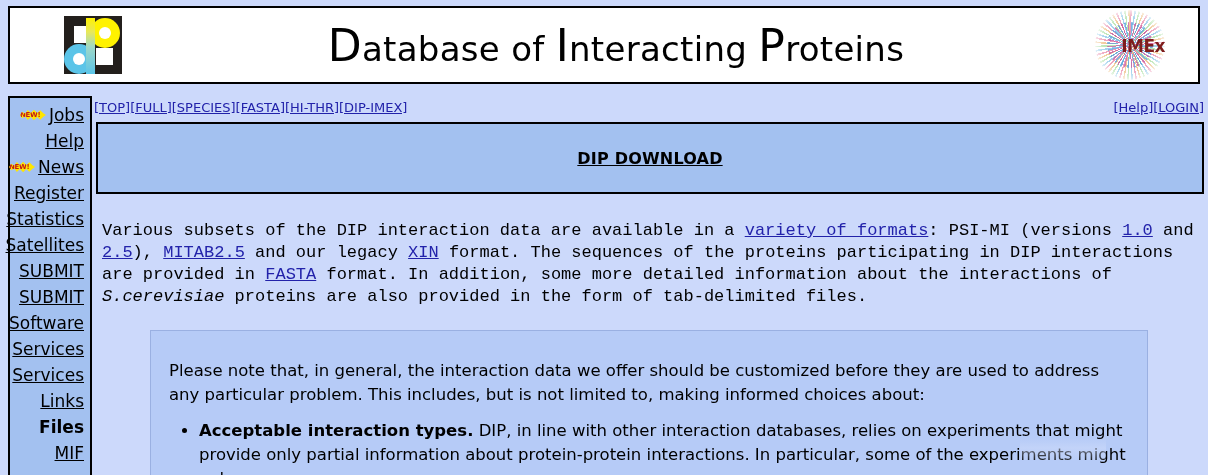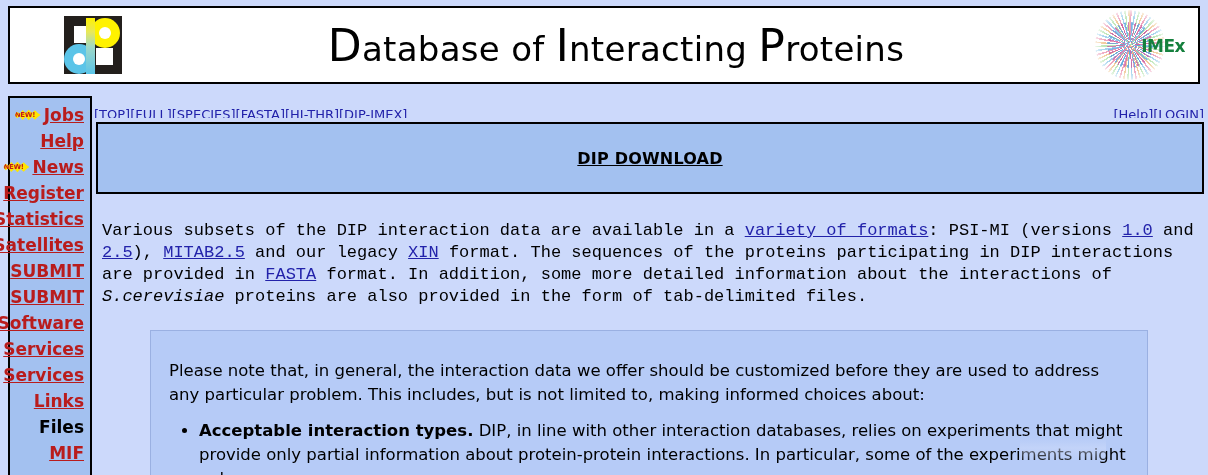--- a/index.html
+++ b/index.html
@@ -150,26 +150,26 @@
     border-radius: 50%;
     background:
       repeating-conic-gradient(from 12deg,
         rgba(200,90,160,.8) 0deg 4deg,
         rgba(255,255,255,0) 4deg 9deg,
         rgba(90,160,220,.8) 9deg 13deg,
         rgba(255,255,255,0) 13deg 18deg);
   }
   .imex-logo .imex-text {
     position: absolute;
-    right: 0;
+    right: 20px;
     top: 26px;
     font-family: "DejaVu Sans", sans-serif;
     font-size: 17px;
     font-weight: bold;
-    color: #15803d;
+    color: #7f1d1d;
     letter-spacing: -0.5px;
   }
 
   
   #sidebar {
     position: absolute;
     left: 8px;
     top: 96px;
     width: 84px;
     height: 379px;
@@ -183,24 +183,23 @@
   .side-item {
     display: flex;
     align-items: center;
     justify-content: flex-end;
     height: 26px;
     font-family: "DejaVu Sans", sans-serif;
     font-size: 17px;
     white-space: nowrap;
   }
   .side-item a, .side-item .lnk {
-    color: #b91c1c;
+    color: #000000;
     text-decoration: underline;
     cursor: pointer;
-    font-weight: bold;
   }
   .side-item .cur {
     color: #000000;
     font-weight: bold;
     text-decoration: none;
   }
   .new-badge {
     display: inline-block;
     width: 26px;
     height: 12px;
@@ -230,21 +229,20 @@
     width: 1116px;
     height: 22px;
     background: #ccd9fb;
     display: flex;
     align-items: center;
     justify-content: space-between;
     font-family: "DejaVu Sans", sans-serif;
     font-size: 13px;
     padding: 0 4px 0 2px;
     box-sizing: border-box;
-    margin-top: 7px;
   }
   #navrow a {
     color: #2222aa;
     text-decoration: underline;
     cursor: pointer;
   }
   .navgroup { white-space: nowrap; }
 
   
   #content {

